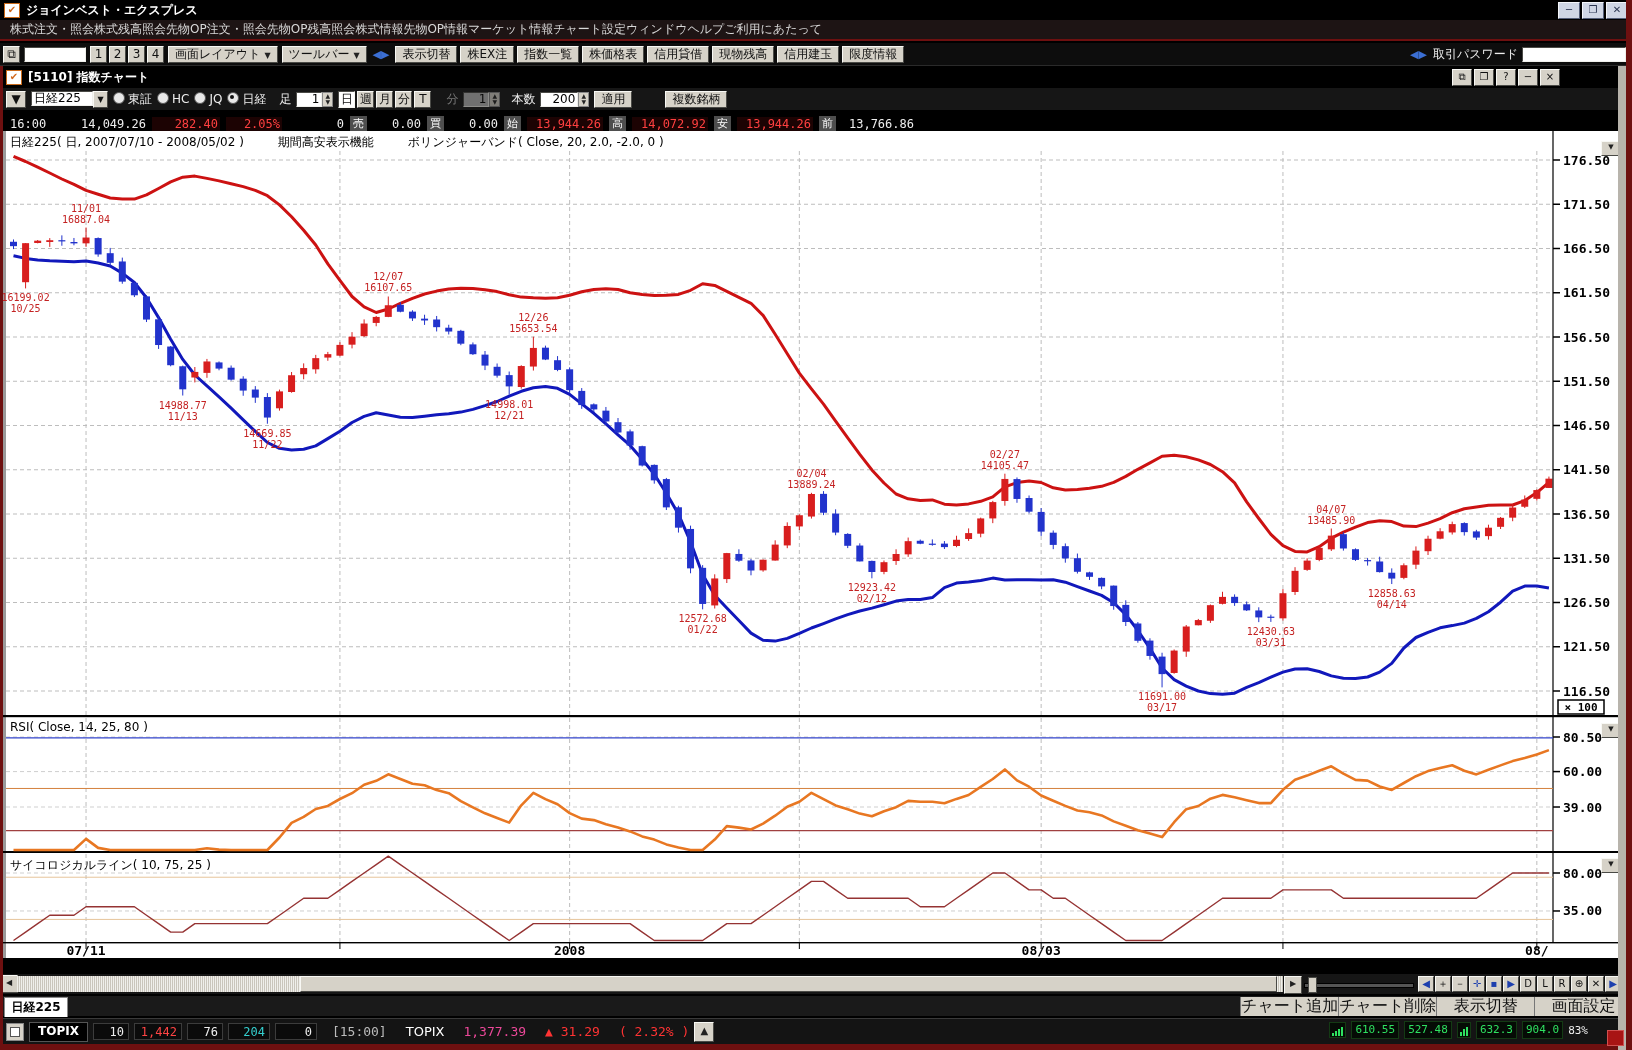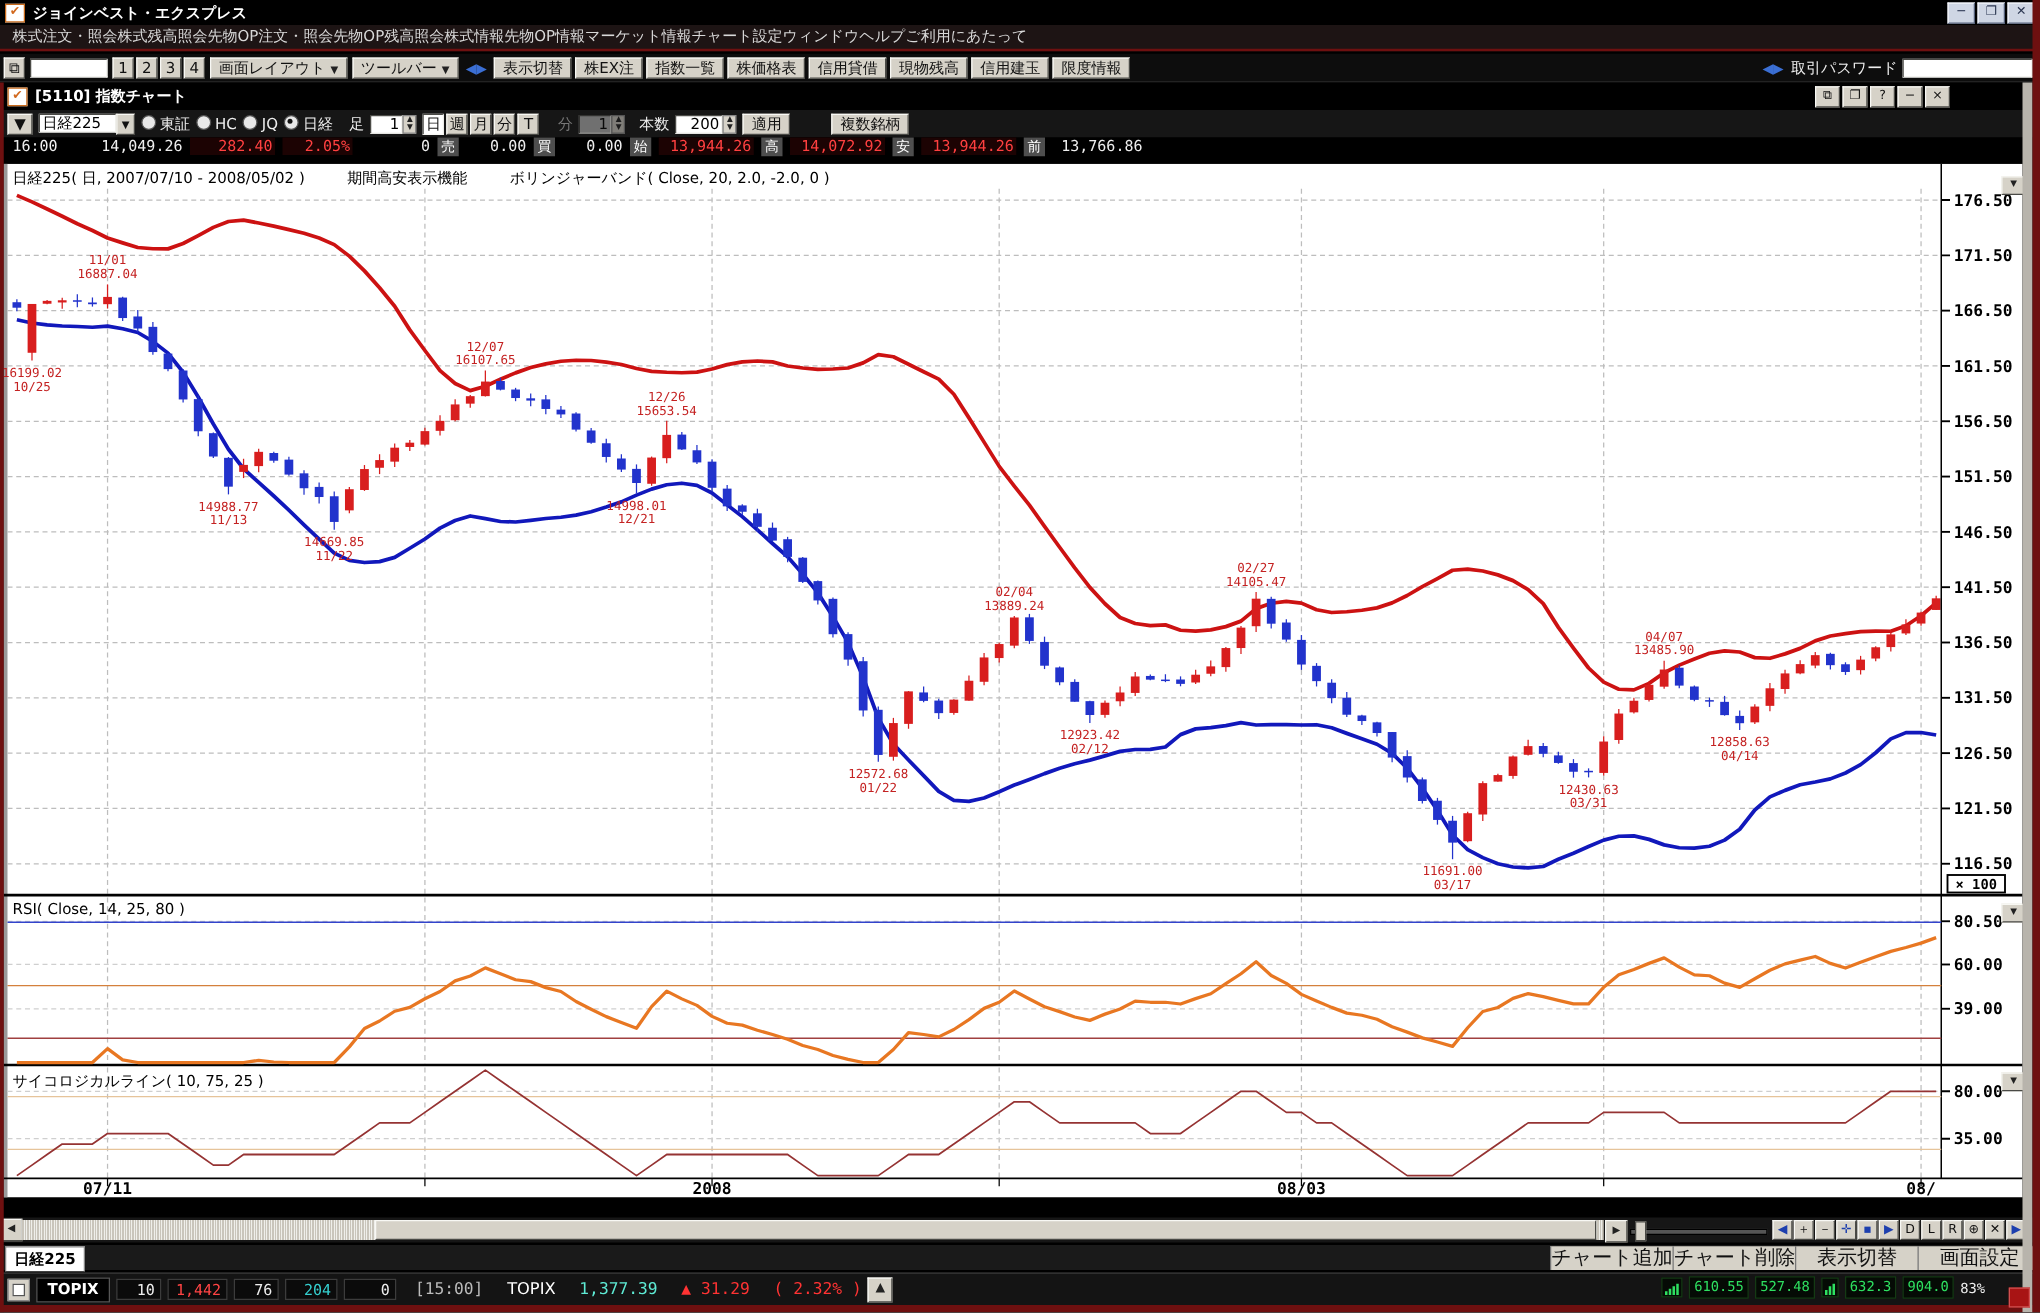--- a/index.html
+++ b/index.html
@@ -38,21 +38,21 @@
   #controls{top:88px;height:22px;background:#161616;display:flex;align-items:center;gap:5px;padding-left:6px;box-sizing:border-box;}
   #controls .lbl{color:#eee;font-size:12px;}
   #controls .dim{color:#777;}
   .radio{width:10px;height:10px;border-radius:50%;background:#e8e8e8;border:1px solid #555;display:inline-block;position:relative;margin-right:3px;vertical-align:-1px;}
   .radio.sel::after{content:"";position:absolute;left:2px;top:2px;width:4px;height:4px;border-radius:50%;background:#111;}
   .spin{width:11px;height:15px;background:#d6d2c8;border:1px solid #888;box-sizing:border-box;
         font-size:6px;line-height:6px;color:#222;text-align:center;}
   .pbtn{width:19px;padding:0 2px;}
   .pbtn.sel{background:#ffffff;border-color:#4a4a46 #f8f8f4 #f8f8f4 #4a4a46;}
   
-  #quote{top:110px;height:21px;background:#000;display:flex;align-items:flex-start;gap:6px;padding-left:10px;box-sizing:border-box;
+  #quote{top:110px;height:21px;background:#000;display:flex;align-items:flex-end;gap:6px;padding-left:10px;box-sizing:border-box;
         font-family:"DejaVu Sans Mono",monospace;font-size:12px;}
   #quote .w{color:#eee;}
   #quote .r{color:#ff4040;background:#1c0303;padding:0 2px;}
   #quote .qlbl{font-family:"DejaVu Sans",sans-serif;background:#4e4e4e;color:#fff;font-size:11px;padding:0 3px;line-height:15px;}
   #quote .rt{text-align:right;}
   
   #chartwrap{top:131px;height:827px;background:#000;}
   #chart-svg{position:absolute;left:0;top:0;overflow:hidden;}
   .chead{position:absolute;top:3px;left:10px;color:#000;font-size:12px;display:flex;gap:34px;white-space:nowrap;z-index:3;}
   .phead{position:absolute;left:10px;color:#000;font-size:12px;z-index:3;white-space:nowrap;}
@@ -87,21 +87,21 @@
   #statusbar{top:1018px;height:26px;background:#141414;border-top:1px solid #3a3a3a;display:flex;align-items:center;gap:5px;
         padding-left:6px;box-sizing:border-box;}
   .stbox{background:#0b0b0b;border:1px solid #3c3c3c;padding:0 4px;font-family:"DejaVu Sans Mono",monospace;
         font-size:12px;height:17px;line-height:16px;box-sizing:border-box;text-align:right;}
   .stbox.w{color:#eee;} .stbox.r{color:#ff4444;} .stbox.c{color:#35cfcf;}
   #st-topix{background:#000;border:1px solid #555;color:#fff;font-weight:bold;font-size:12px;padding:0 8px;height:18px;line-height:17px;}
   .st-chk{width:16px;height:16px;background:#d6d2c8;border:1px solid #888;position:relative;}
   .st-chk::after{content:"";position:absolute;left:3px;top:3px;width:8px;height:8px;background:#fff;border:1px solid #555;}
   #st-quote{display:flex;align-items:center;gap:19px;margin-left:10px;font-family:"DejaVu Sans Mono",monospace;font-size:13px;}
   #st-quote .time{color:#bbb;} #st-quote .nm{color:#fff;font-family:"DejaVu Sans",sans-serif;}
-  #st-quote .pr{color:#5eead4;} #st-quote .up{color:#ff3333;}
+  #st-quote .pr{color:#ec4899;} #st-quote .up{color:#ff3333;}
   .upbtn{width:18px;height:18px;background:#d6d2c8;border:1px solid;border-color:#f8f8f4 #4a4a46 #4a4a46 #f8f8f4;
         color:#222;font-size:10px;line-height:16px;text-align:center;}
   #st-right{position:absolute;right:44px;top:1021px;display:flex;align-items:center;gap:5px;}
   .lcd{background:#050b05;border:1px solid #143a14;color:#2ee060;font-family:"DejaVu Sans Mono",monospace;
         font-size:11px;padding:0 3px;height:16px;line-height:15px;}
   .meter{display:inline-flex;align-items:flex-end;gap:1px;height:12px;background:#050b05;border:1px solid #143a14;padding:1px 2px;}
   .meter i{display:block;width:2px;background:#2ee060;}
   .pct{color:#eee;font-size:11px;font-family:"DejaVu Sans Mono",monospace;}
   #corner-icons{position:absolute;right:8px;top:1030px;display:flex;gap:3px;z-index:6;}
   #corner-icons .i1{width:17px;height:14px;background:#000;border:1px solid #333;color:#ff3030;

